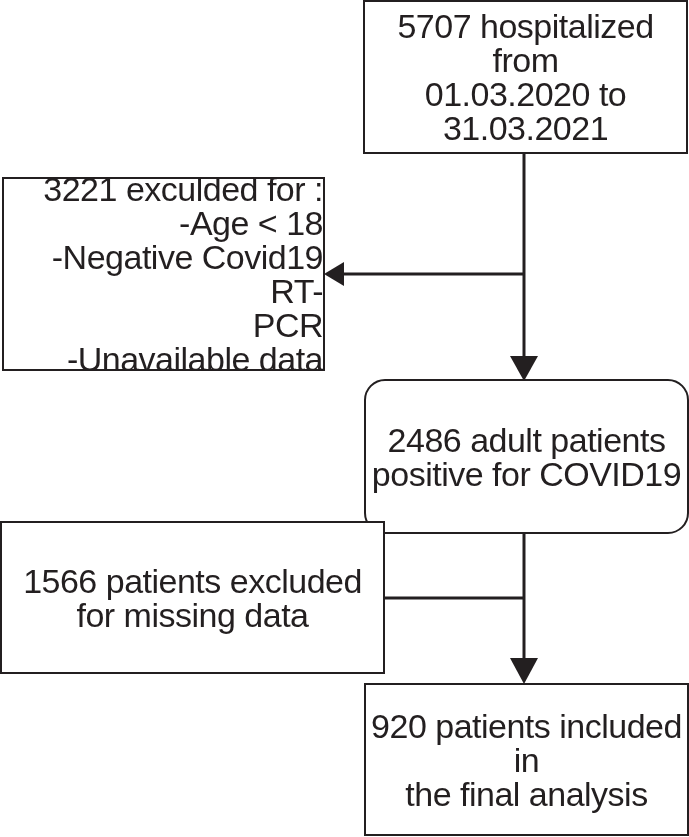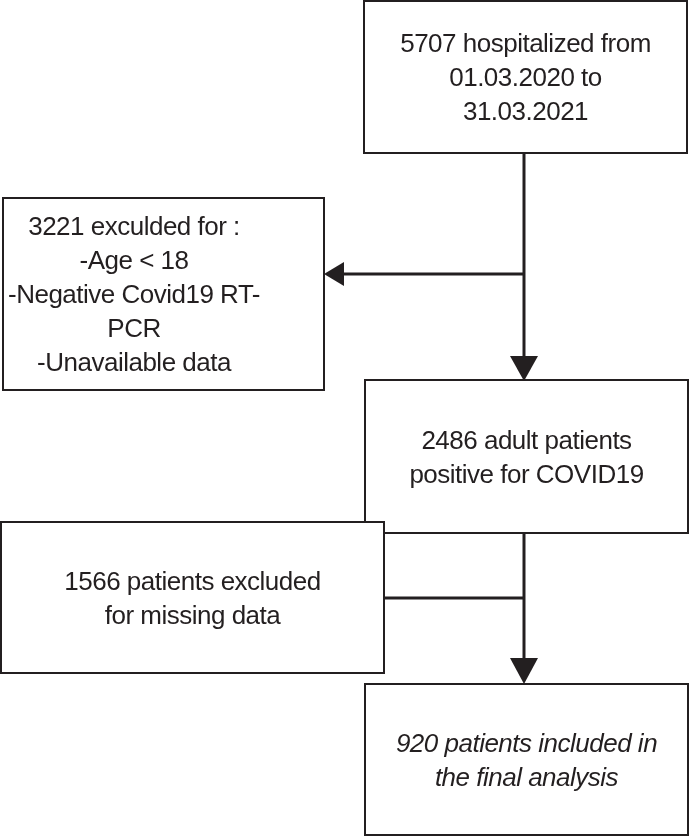--- a/index.html
+++ b/index.html
@@ -1,21 +1,21 @@
 <!DOCTYPE html>
 <html><head>
 <meta charset="utf-8">
 <style>
   html, body { margin: 0; padding: 0; background: #ffffff; }
   body { width: 689px; height: 837px; position: relative; overflow: hidden;
          font-family: "Liberation Sans", sans-serif; color: #231f20; }
   .box { position: absolute; box-sizing: border-box; border: 2.5px solid #231f20;
          background: #fff; display: flex; align-items: center; justify-content: center;
-         text-align: center; font-size: 26px; line-height: 34px; letter-spacing: -0.5px; }
-  .box.left-align { justify-content: flex-start; align-items: center; text-align: center; padding-left: 4px; margin-top: 20px; }
+         text-align: center; font-size: 34px; line-height: 34px; letter-spacing: -0.5px; }
+  .box.left-align { justify-content: flex-start; align-items: center; text-align: right; padding-left: 4px; }
   .box .txt { white-space: pre-line; }
   svg.arrows { position: absolute; left: 0; top: 0; }
 </style>
 </head>
 <body>
 
 <svg class="arrows" width="689" height="837">
   <g stroke="#231f20" stroke-width="3" fill="none">
     <line x1="524" y1="153" x2="524" y2="360"></line>
     <line x1="524" y1="274" x2="340" y2="274"></line>
@@ -37,26 +37,26 @@
 </div>
 
 <div class="box left-align" style="left:2px; top:177px; width:323px; height:194px;">
   <span class="txt">3221 exculded for :
 -Age &lt; 18
 -Negative Covid19 RT-
 PCR
 -Unavailable data</span>
 </div>
 
-<div class="box" style="left:364px; top:379px; width:325px; height:155px;">
+<div class="box" style="left:364px; top:379px; width:325px; height:155px;border-radius:21px;">
   <span class="txt">2486 adult patients
 positive for COVID19</span>
 </div>
 
 <div class="box" style="left:0px; top:521px; width:385px; height:153px;">
   <span class="txt">1566 patients excluded
 for missing data</span>
 </div>
 
-<div class="box" style="left:364px; top:683px; width:325px; height:153px;font-style:italic;">
+<div class="box" style="left:364px; top:683px; width:325px; height:153px;">
   <span class="txt">920 patients included in
 the final analysis</span>
 </div>
 
 </body></html>

